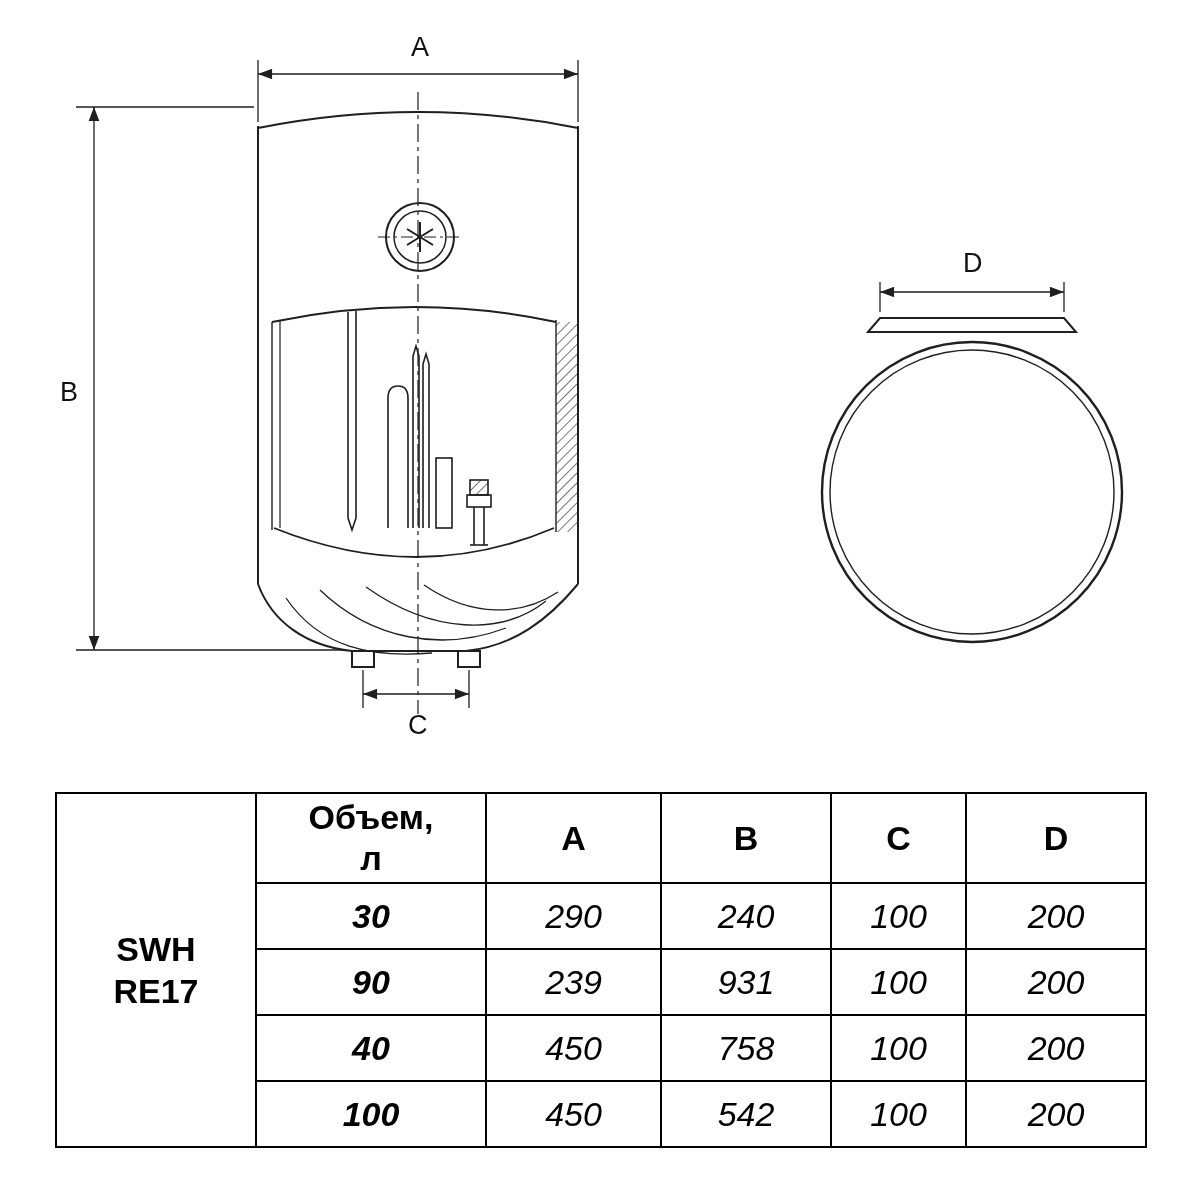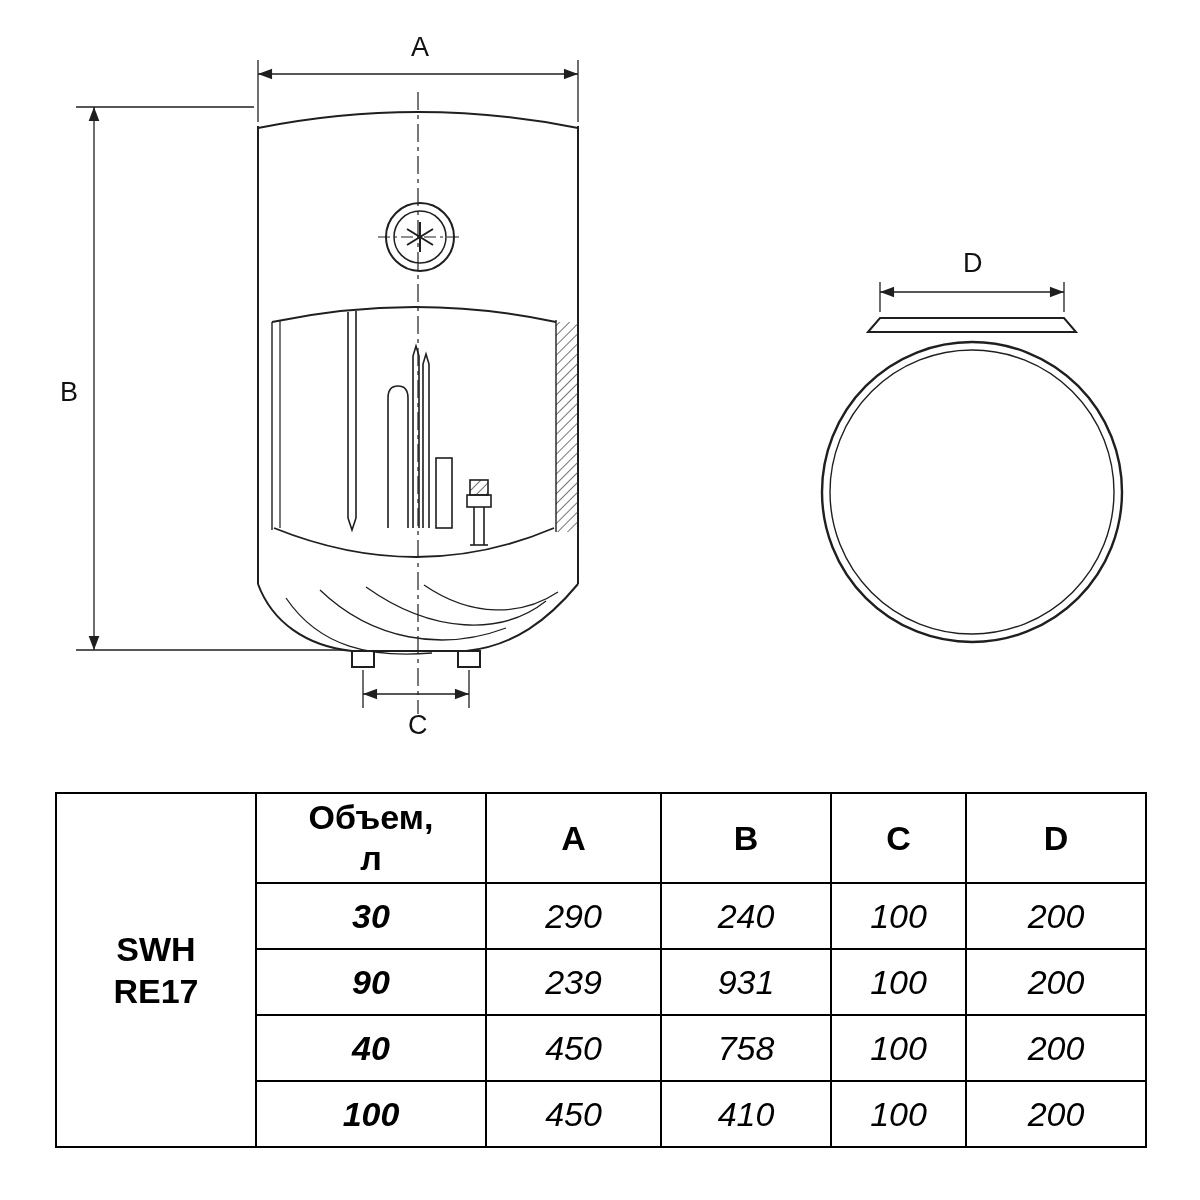--- a/index.html
+++ b/index.html
@@ -170,18 +170,18 @@
     <tr class="data-row">
       <td class="bold">40</td>
       <td>450</td>
       <td>758</td>
       <td>100</td>
       <td>200</td>
     </tr>
     <tr class="data-row">
       <td class="bold">100</td>
       <td>450</td>
-      <td>410</td>
+      <td>542</td>
       <td>100</td>
       <td>200</td>
     </tr>
   </tbody>
 </table>
 
 </body></html>

